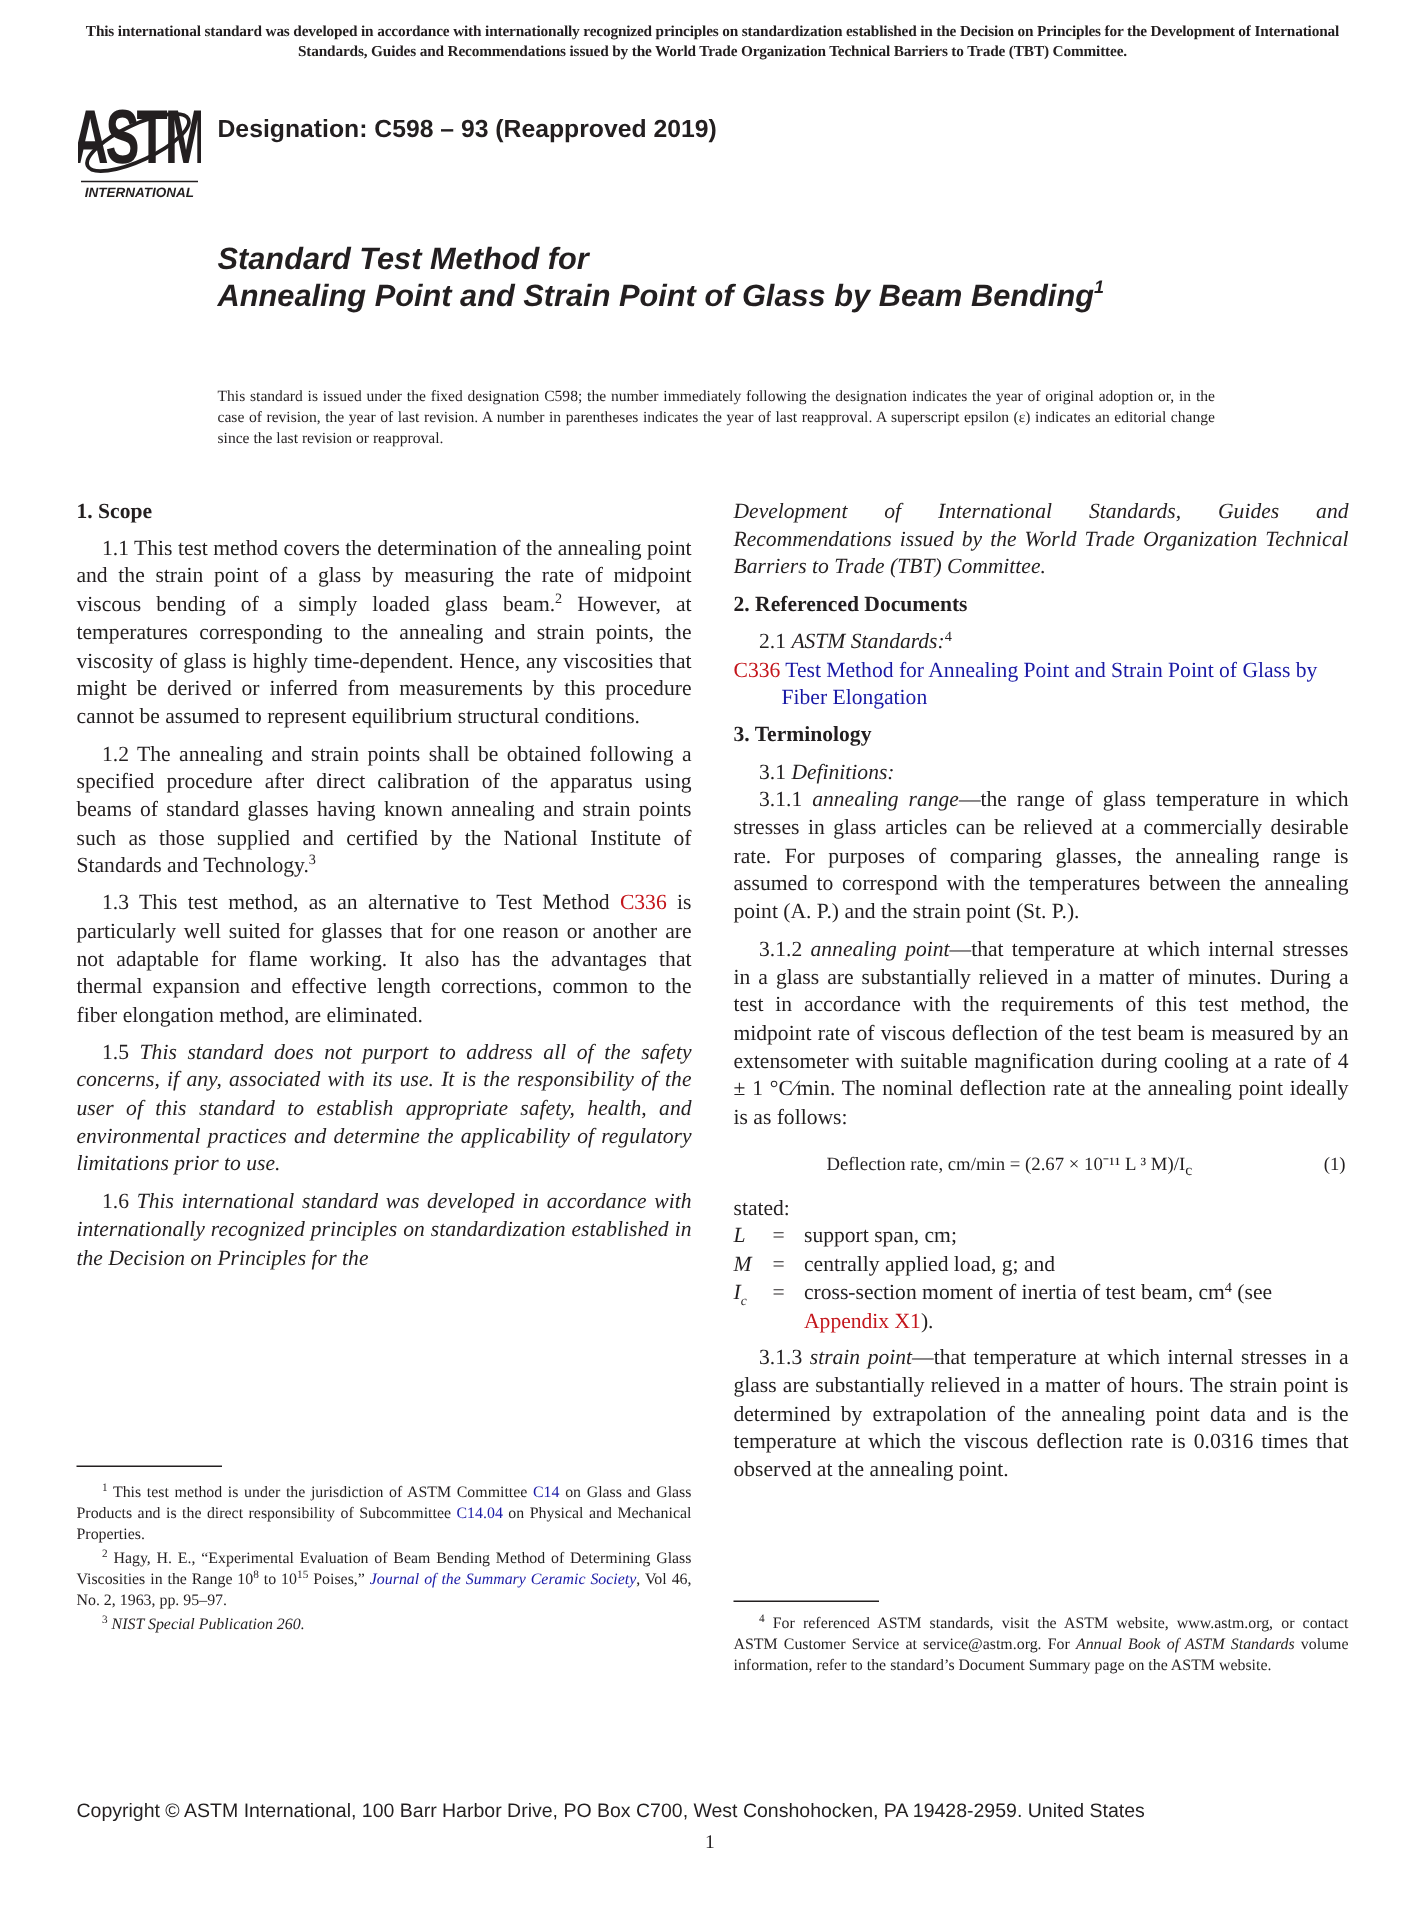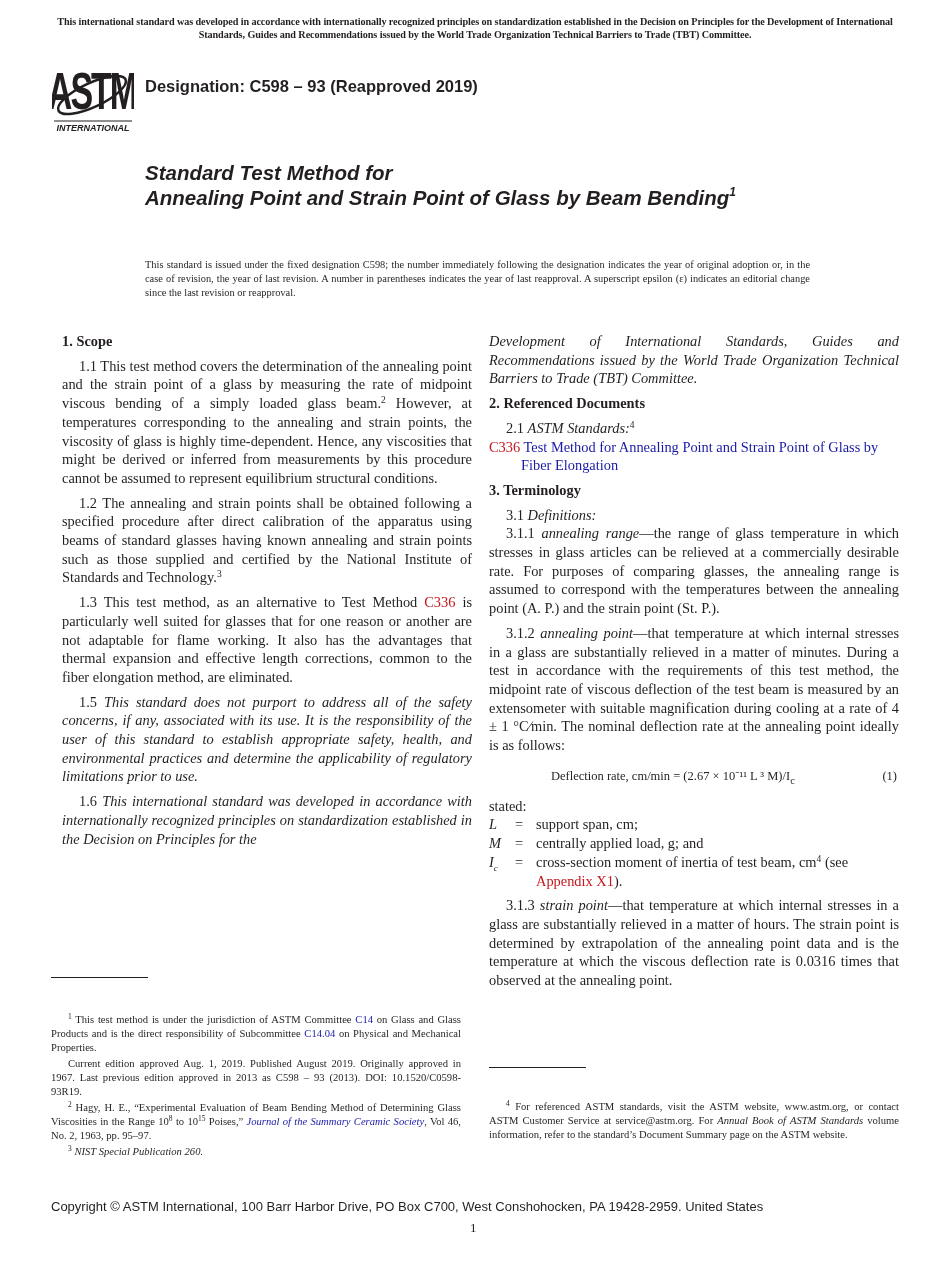--- a/index.html
+++ b/index.html
@@ -21,42 +21,42 @@
     position: absolute; left: 145px; top: 160px; width: 680px;
     font-family: "Liberation Sans", sans-serif; font-weight: bold;
     font-size: 20.5px; line-height: 25px; font-style: italic;
   }
   .title-block sup { font-size: 12px; vertical-align: 9px; line-height: 0; }
   .issued {
     position: absolute; left: 145px; top: 258px; width: 665px;
     font-size: 10.4px; line-height: 14px; text-align: justify;
   }
   .col { position: absolute; top: 332px; width: 410px; font-size: 14.4px; line-height: 18.7px; }
-  .col.left { left: 51px; margin-left: 11px; }
+  .col.left { left: 51px; }
   .col.right { left: 489px; }
   .col p { margin: 0 0 6px 0; text-align: justify; text-indent: 17px; hyphens: none; }
   .col p.noindent { text-indent: 0; }
   .col h2 { font-size: 14.4px; font-weight: bold; margin: 0 0 6px 0; }
   .col sup { font-size: 9.5px; vertical-align: 5px; line-height: 0; }
   .red { color: #c4161c; }
   .blue { color: #1a1aa6; }
   em { font-style: italic; }
   .ref { margin: 0 0 6px 0; padding-left: 32px; text-indent: -32px; }
   .equation {
     position: relative; height: 22px; margin: 12px 0 8px 0; font-size: 12.5px;
   }
   .equation .eq-text { position: absolute; left: 62px; top: 0; }
   .equation .eq-num { position: absolute; right: 2px; top: 0; }
   .where-table { margin: 0 0 6px 0; }
   .where-row { display: flex; }
   .where-row .sym { width: 26px; font-style: italic; }
   .where-row .eq { width: 21px; }
   .where-row .def { flex: 1; }
   .fn-rule { position: absolute; width: 97px; border-top: 1px solid #231f20; }
-  .footnotes { position: absolute; width: 410px; font-size: 10.6px; line-height: 14px; margin-top: 24px; }
+  .footnotes { position: absolute; width: 410px; font-size: 10.6px; line-height: 14px; }
   .footnotes p { margin: 0 0 2px 0; text-indent: 17px; text-align: justify; }
   .footnotes sup { font-size: 7.5px; vertical-align: 4px; line-height: 0; }
   .copyright {
     position: absolute; left: 51px; top: 1199px;
     font-family: "Liberation Sans", sans-serif; font-size: 13px;
   }
   .pagenum { position: absolute; left: 470px; top: 1220px; font-size: 13px; }
 </style>
 </head>
 <body>
@@ -86,21 +86,20 @@
   <p><span>1.1  This test method covers the determination of the annealing point and the strain point of a glass by measuring the rate of midpoint viscous bending of a simply loaded glass beam.</span><sup>2</sup> <span>However, at temperatures corresponding to the annealing and strain points, the viscosity of glass is highly time-dependent. Hence, any viscosities that might be derived or inferred from measurements by this procedure cannot be assumed to represent equilibrium structural conditions.</span></p>
   <p><span>1.2  The annealing and strain points shall be obtained following a specified procedure after direct calibration of the apparatus using beams of standard glasses having known annealing and strain points such as those supplied and certified by the National Institute of Standards and Technology.</span><sup>3</sup></p>
   <p><span>1.3  This test method, as an alternative to Test Method </span><span class="red">C336</span><span> is particularly well suited for glasses that for one reason or another are not adaptable for flame working. It also has the advantages that thermal expansion and effective length corrections, common to the fiber elongation method, are eliminated.</span></p>
   <p><span>1.5 </span><em>This standard does not purport to address all of the safety concerns, if any, associated with its use. It is the responsibility of the user of this standard to establish appropriate safety, health, and environmental practices and determine the applicability of regulatory limitations prior to use.</em></p>
   <p><span>1.6 </span><em>This international standard was developed in accordance with internationally recognized principles on standardization established in the Decision on Principles for the</em></p>
 </div>
 
 <div class="fn-rule" style="left:51px; top:977px;"></div>
 <div class="footnotes" style="left:51px; top:989px;">
   <p><sup>1</sup><span> This test method is under the jurisdiction of ASTM Committee </span><span class="blue">C14</span><span> on Glass and Glass Products and is the direct responsibility of Subcommittee </span><span class="blue">C14.04</span><span> on Physical and Mechanical Properties.</span></p>
-  <p>Current edition approved Aug. 1, 2019. Published August 2019. Originally approved in 1967. Last previous edition approved in 2013 as C598 – 93 (2013). DOI: 10.1520/C0598-93R19.</p>
   <p><sup>2</sup><span> Hagy, H. E., “Experimental Evaluation of Beam Bending Method of Determining Glass Viscosities in the Range 10</span><sup>8</sup><span> to 10</span><sup>15</sup><span> Poises,” </span><em class="blue">Journal of the Summary Ceramic Society</em><span>, Vol 46, No. 2, 1963, pp. 95–97.</span></p>
   <p><sup>3</sup><em> NIST Special Publication 260.</em></p>
 </div>
 
 <div class="col right">
   <p class="noindent"><em>Development of International Standards, Guides and Recommendations issued by the World Trade Organization Technical Barriers to Trade (TBT) Committee.</em></p>
   <h2>2.  Referenced Documents</h2>
   <p style="margin-bottom:0"><span>2.1  </span><em>ASTM Standards:</em><sup>4</sup></p>
   <div class="ref"><span class="red">C336</span><span class="blue"> Test Method for Annealing Point and Strain Point of Glass by Fiber Elongation</span></div>
   <h2>3.  Terminology</h2>

